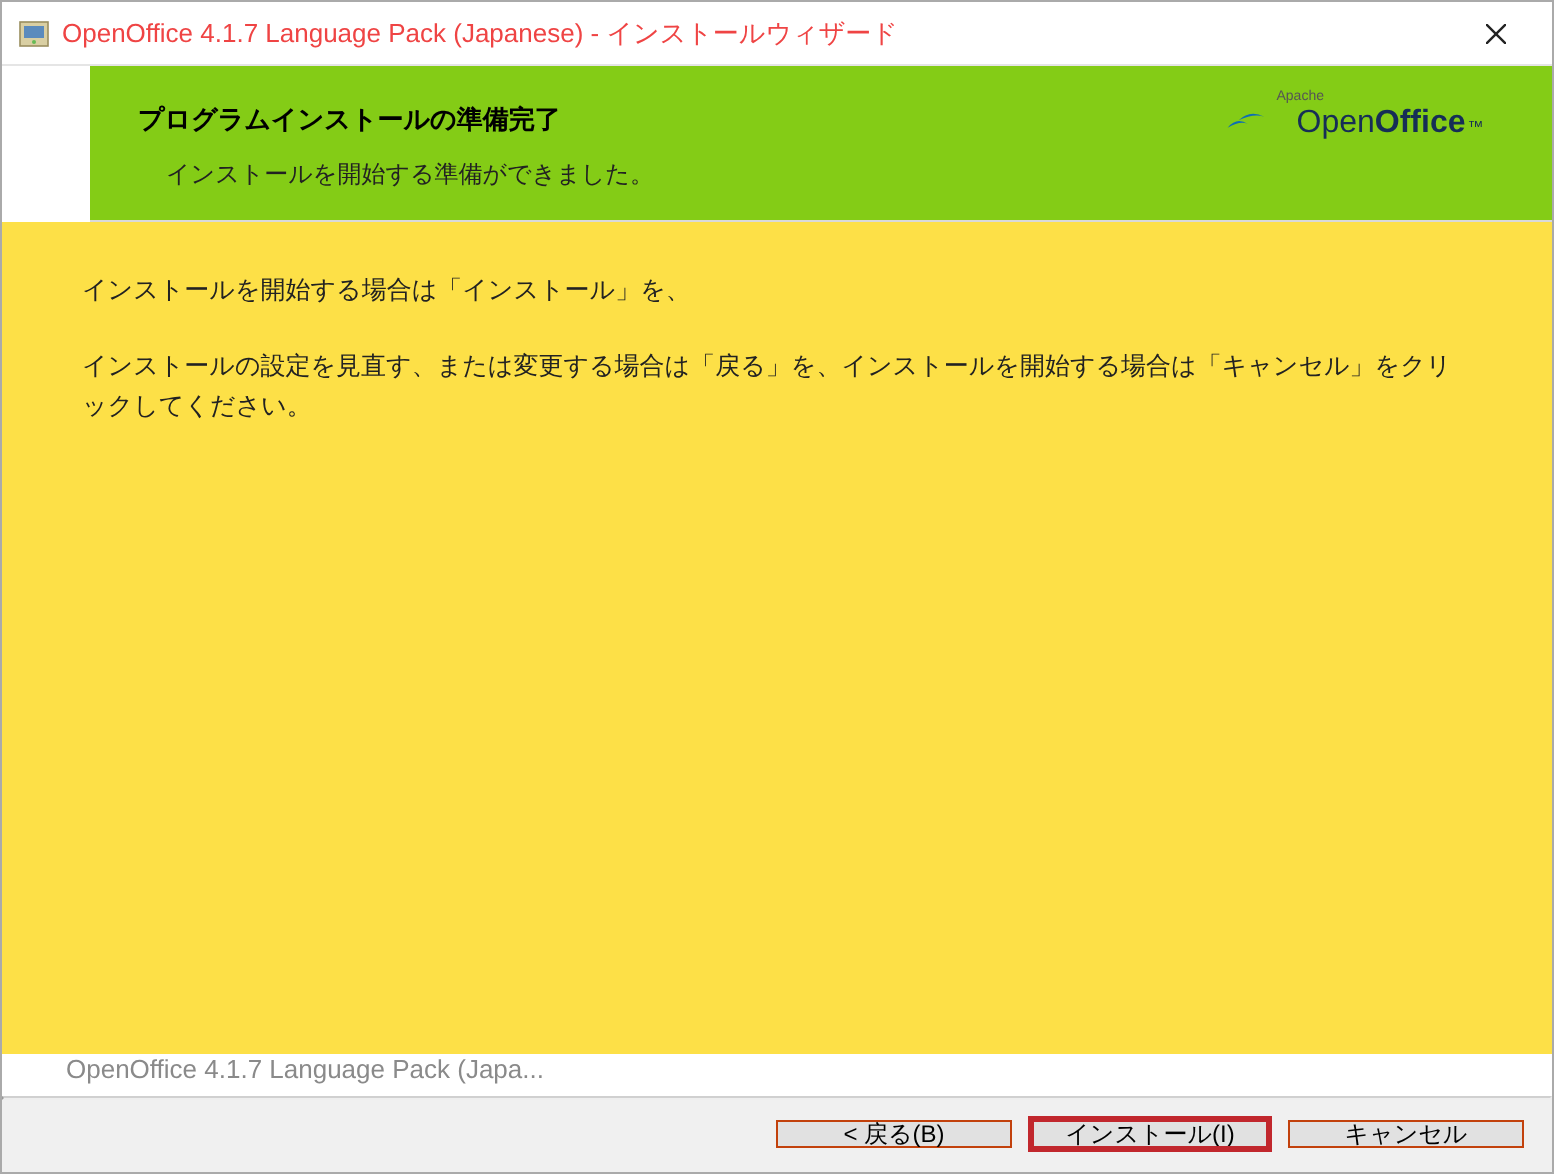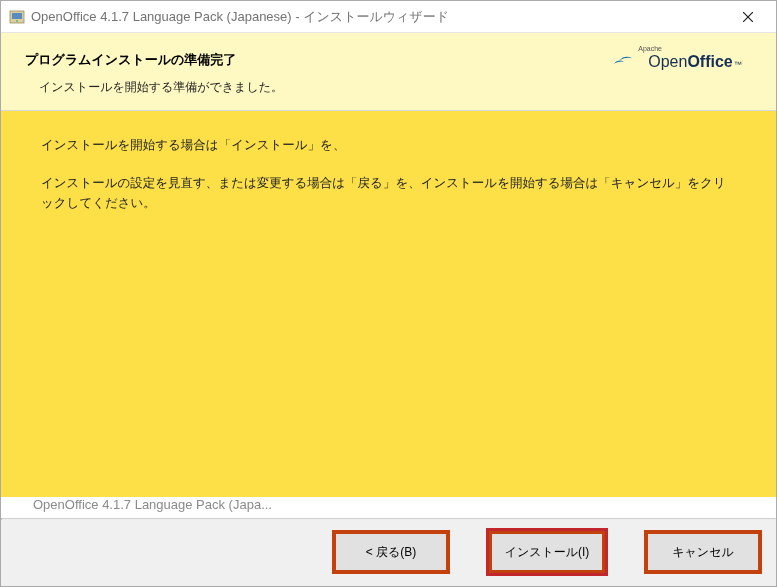--- a/index.html
+++ b/index.html
@@ -23,37 +23,38 @@
       border-bottom: 1px solid #e5e5e5;
       position: relative;
     }
     .titlebar-icon {
       width: 16px; height: 16px;
       margin-right: 6px;
       display: flex; align-items: center; justify-content: center;
     }
     .titlebar-title {
       font-size: 13px;
-      color: #737373;
+      color: #ef4444;
       flex: 1;
     }
     .titlebar-close {
       width: 40px; height: 28px;
       display: flex; align-items: center; justify-content: center;
       font-size: 14px;
       cursor: pointer;
       color: #222;
     }
 
     .header-area {
       display: flex;
       align-items: flex-start;
       padding: 18px 24px 14px 24px;
       border-bottom: 1px solid #d9d9d9;
-      background: #fef9c3;
+      background: #84cc16;
+      margin-left: 44px;
     }
     .header-text { flex: 1; }
     .header-heading {
       font-size: 13px;
       font-weight: bold;
       color: #000;
       margin-bottom: 10px;
     }
     .header-sub {
       font-size: 12px;
@@ -109,31 +110,30 @@
     }
     .button-row {
       display: flex;
       justify-content: flex-end;
       gap: 10px;
       padding: 10px 14px 12px 14px;
       background: #f0f0f0;
     }
     .btn {
       min-width: 118px;
-      height: 44px;
+      height: 14px;
       background: #e1e1e1;
-      border: 4px solid #c2410c;
+      border: 1px solid #c2410c;
       font-size: 12px;
       color: #000;
       cursor: pointer;
       display: flex;
       align-items: center;
       justify-content: center;
       font-family: inherit;
-      margin-left: 28px;
     }
     .btn-highlight {
       outline: 3px solid #c1272d;
       outline-offset: -1px;
     }
   </style>
 </head>
 <body>
 
 <div class="titlebar">

